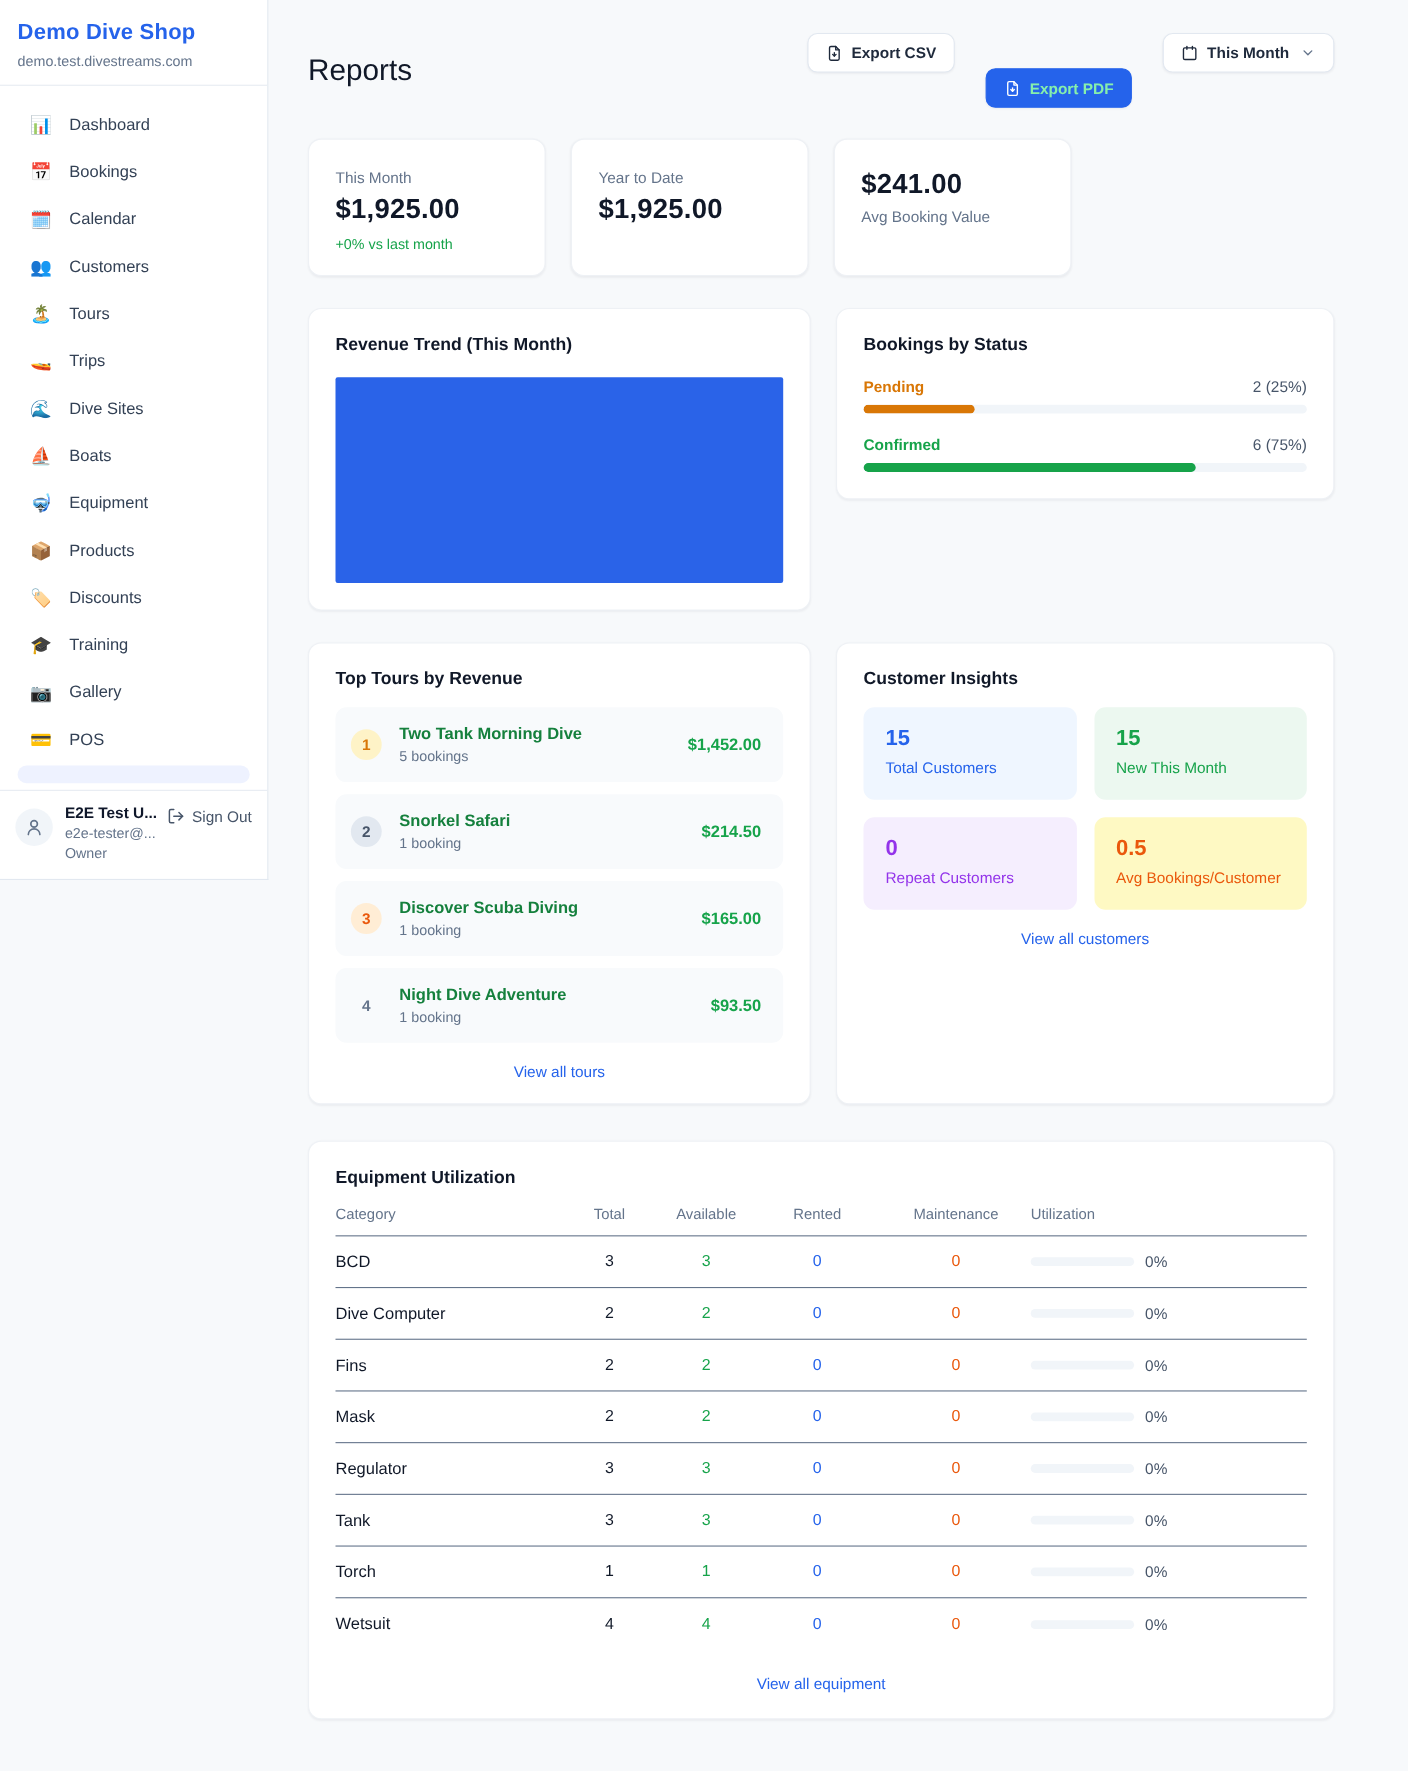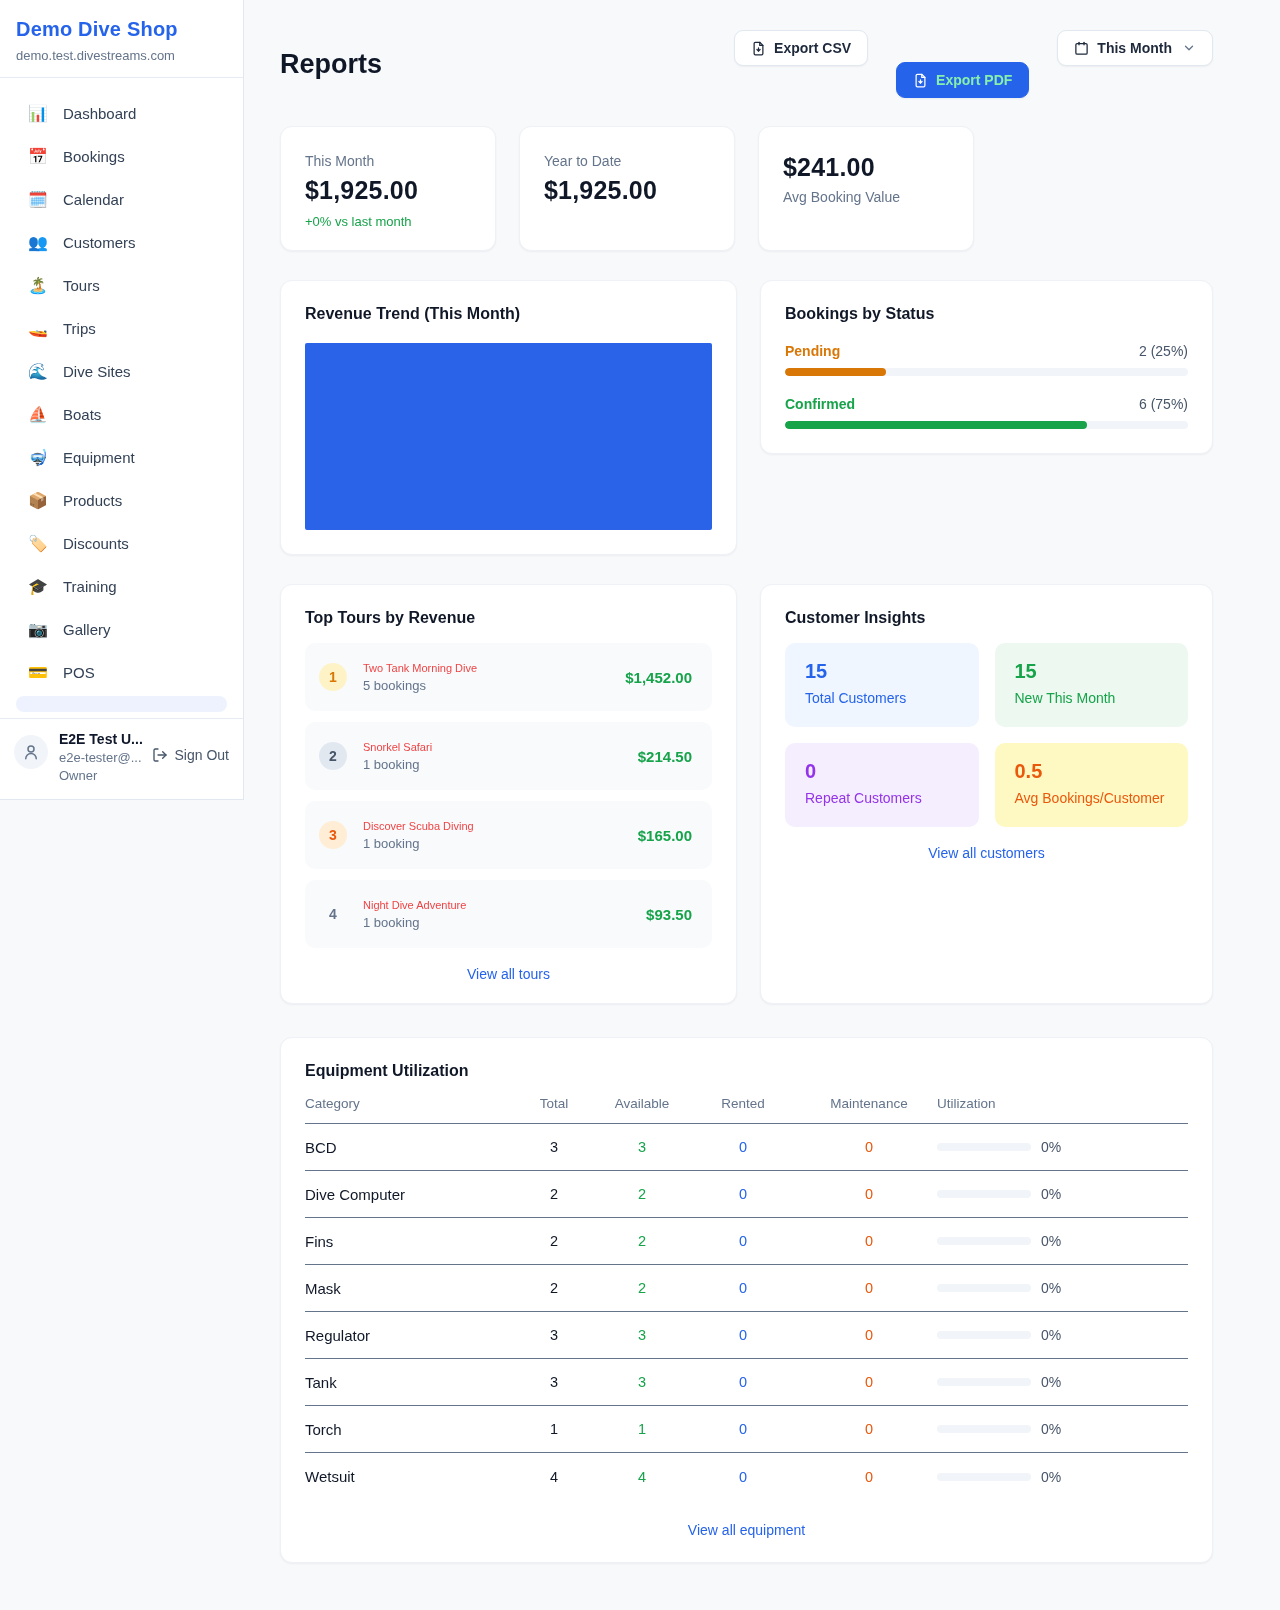--- a/index.html
+++ b/index.html
@@ -21,25 +21,25 @@
   .sb-domain { font-size:13px; color:#64748b; margin-top:7px; }
   .nav { padding:14px 8px 0; flex:1; }
   .nav-item { display:flex; align-items:center; gap:15px; padding:0 20px; height:43px; font-size:15px; color:#334155; border-radius:8px; cursor:pointer; }
   .nav-ico { width:20px; font-size:16px; text-align:center; }
   .nav-partial { height:16px; margin:2px 8px 0; background:#eef2ff; border-radius:8px; }
   .sb-user { border-top:1px solid #e7ecf2; padding:12px 14px 16px; display:flex; align-items:flex-start; gap:11px; }
   .avatar { width:34px; height:34px; border-radius:50%; background:#f1f5f9; display:flex; align-items:center; justify-content:center; flex:none; margin-top:4px; }
   .u-col { flex:1; min-width:0; }
   .u-name { font-size:14px; font-weight:700; color:#0f172a; white-space:nowrap; }
   .u-sub  { font-size:13px; color:#64748b; margin-top:3px; white-space:nowrap; }
-  .signout { display:flex; align-items:flex-start; gap:7px; color:#475569; font-size:14px; margin-top:16px; cursor:pointer; white-space:nowrap; }
+  .signout { display:flex; align-items:flex-start; gap:7px; color:#475569; font-size:14px; margin-top:3px; cursor:pointer; white-space:nowrap; }
   
   .main { position:absolute; left:280px; top:0; width:933px; }
   .page-head { display:flex; align-items:center; justify-content:space-between; margin-top:30px; }
-  .page-title { font-size:27px; font-weight:700; color:#101828; }
+  .page-title { font-size:27px; font-weight:400; color:#101828; }
   .head-actions { display:flex; gap:28px; }
   .btn { height:36px; display:flex; align-items:center; gap:8px; padding:0 16px; border:1px solid #e2e8f0; border-radius:9px; background:#fff; font-size:14px; font-weight:700; color:#1e293b; cursor:pointer; box-shadow:0 1px 2px rgba(16,24,40,.05); }
   .btn.primary { background:#2563eb; border-color:#2563eb; color:#86efac;margin-top:32px; }
   .btn svg { flex:none; }
   .chev { color:#64748b; margin-left:2px; }
   
   .card { background:#fff; border:1px solid #eef1f5; border-radius:12px; box-shadow:0 1px 2px rgba(16,24,40,.05); }
   .stats { display:grid; grid-template-columns:repeat(4,1fr); gap:23px; margin-top:28px; }
   .stat { padding:26px 24px; height:125px; }
   .stat-label { font-size:14px; color:#64748b; }
@@ -65,21 +65,21 @@
   
   .tours-card { height:420px; }
   .tour-rows { margin-top:16px; display:flex; flex-direction:column; gap:11px; }
   .tour-row { background:#f8fafc; border-radius:10px; height:68px; display:flex; align-items:center; gap:16px; padding:0 20px 0 14px; }
   .badge { width:28px; height:28px; border-radius:50%; flex:none; display:flex; align-items:center; justify-content:center; font-size:14px; font-weight:700; }
   .badge.r1 { background:#fef3c7; color:#d97706; }
   .badge.r2 { background:#e2e8f0; color:#475569; }
   .badge.r3 { background:#ffedd5; color:#ea580c; }
   .badge.r4 { background:transparent; color:#64748b; font-weight:600; }
   .tour-info { min-width:0; }
-  .tour-name { font-size:11px; font-weight:400; color:#ef4444; }
+  .tour-name { font-size:15px; font-weight:700; color:#15803d; }
   .tour-sub { font-size:13px; color:#64748b; margin-top:4px; }
   .tour-amt { margin-left:auto; font-size:15px; font-weight:700; color:#16a34a; }
   .view-all { display:block; margin:18px auto 0; text-align:center; font-size:14px; color:#2563eb; cursor:pointer; background:none; border:none; font-family:inherit; }
   
   .tiles { margin-top:16px; display:grid; grid-template-columns:1fr 1fr; gap:16px; }
   .tile { border-radius:10px; padding:17px 20px; height:84px; }
   .tile-value { font-size:20px; font-weight:800; }
   .tile-label { font-size:14px; font-weight:500; margin-top:7px; }
   .tile.blue   { background:#eff6ff; } .tile.blue .tile-value, .tile.blue .tile-label { color:#2563eb; }
   .tile.green  { background:#ecf8f0; } .tile.green .tile-value, .tile.green .tile-label { color:#16a34a; }

